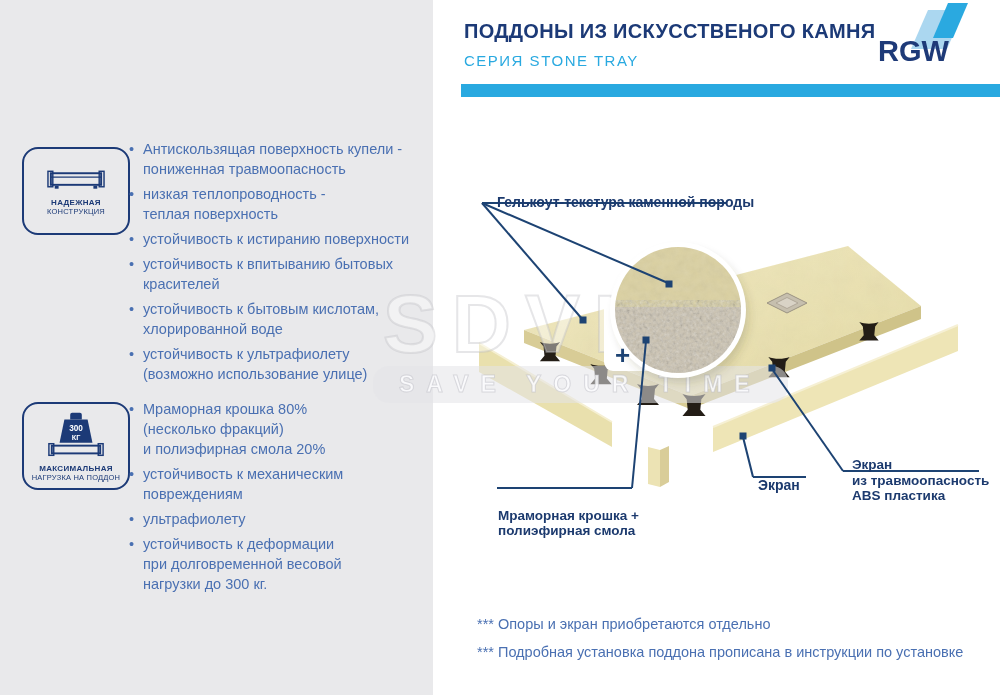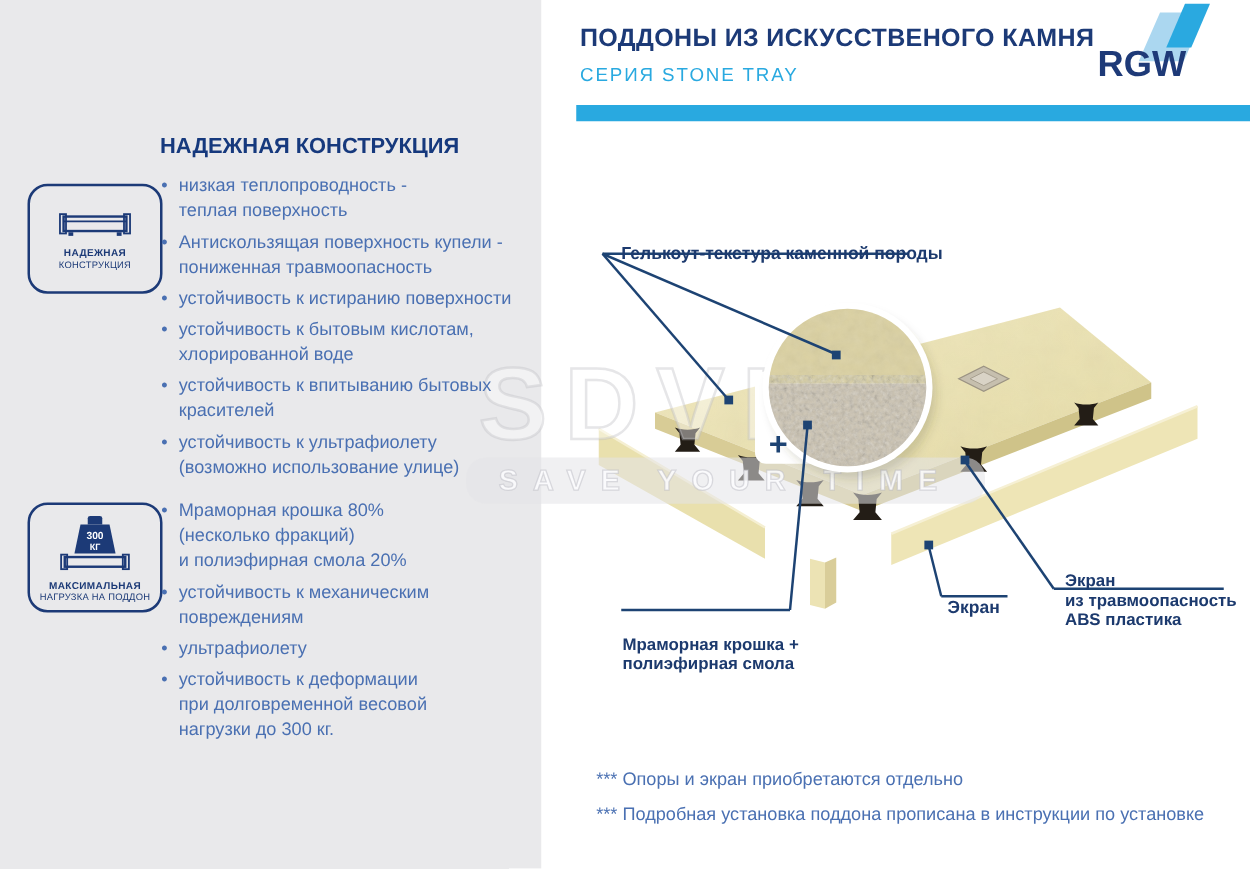--- a/index.html
+++ b/index.html
@@ -95,31 +95,30 @@
       <text x="31" y="20" font-size="8.5" font-weight="bold" fill="#ffffff" text-anchor="middle">300</text>
       <text x="31" y="29" font-size="7.5" font-weight="bold" fill="#ffffff" text-anchor="middle">КГ</text>
       <rect x="6" y="35" width="50" height="8" fill="none" stroke="#1c3a77" stroke-width="2"></rect>
       <rect x="3" y="33" width="5" height="12" fill="none" stroke="#1c3a77" stroke-width="1.5"></rect>
       <rect x="54" y="33" width="5" height="12" fill="none" stroke="#1c3a77" stroke-width="1.5"></rect>
     </svg>
     <div class="badge-l1">МАКСИМАЛЬНАЯ</div>
     <div class="badge-l2">НАГРУЗКА НА ПОДДОН</div>
   </div>
 
-  <div class="features-heading">НАДЕЖНАЯ КОНСТРУКЦИЯ</div>
   <ul class="feature-list list-1">
+    <li>Антискользящая поверхность купели -
+пониженная травмоопасность</li>
     <li>низкая теплопроводность -
 теплая поверхность</li>
-    <li>Антискользящая поверхность купели -
-пониженная травмоопасность</li>
     <li>устойчивость к истиранию поверхности</li>
+    <li>устойчивость к впитыванию бытовых
+красителей</li>
     <li>устойчивость к бытовым кислотам,
 хлорированной воде</li>
-    <li>устойчивость к впитыванию бытовых
-красителей</li>
     <li>устойчивость к ультрафиолету
 (возможно использование улице)</li>
   </ul>
   <ul class="feature-list list-2">
     <li>Мраморная крошка 80%
 (несколько фракций)
 и полиэфирная смола 20%</li>
     <li>устойчивость к механическим
 повреждениям</li>
     <li>ультрафиолету</li>

